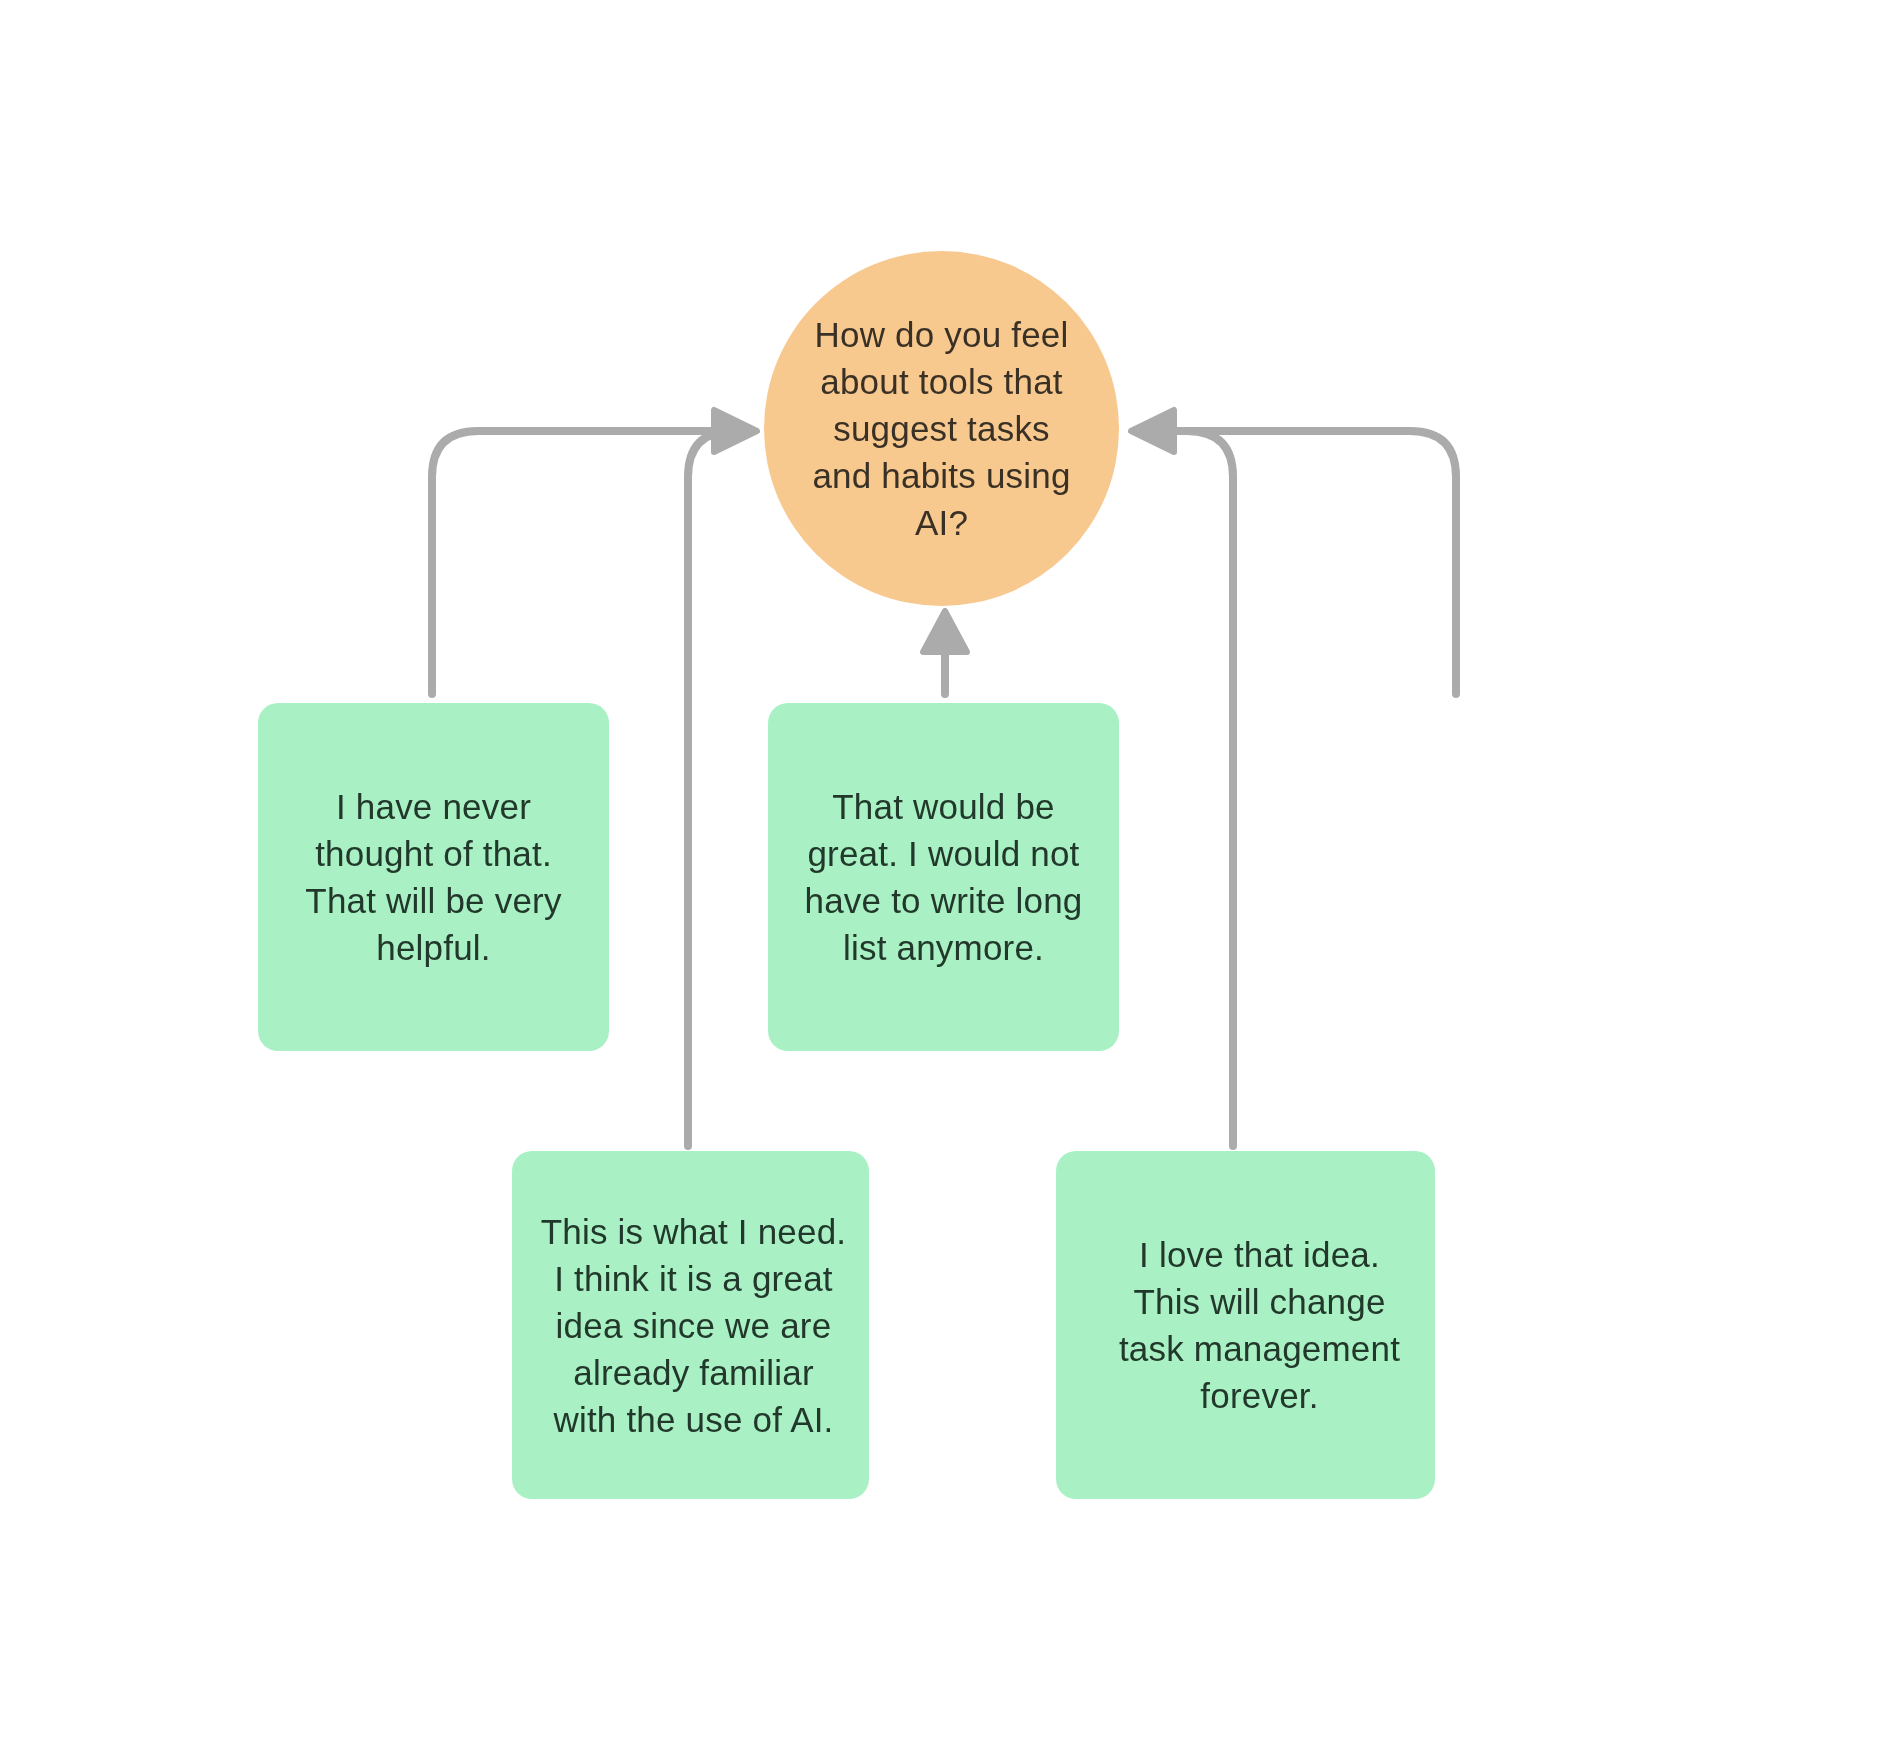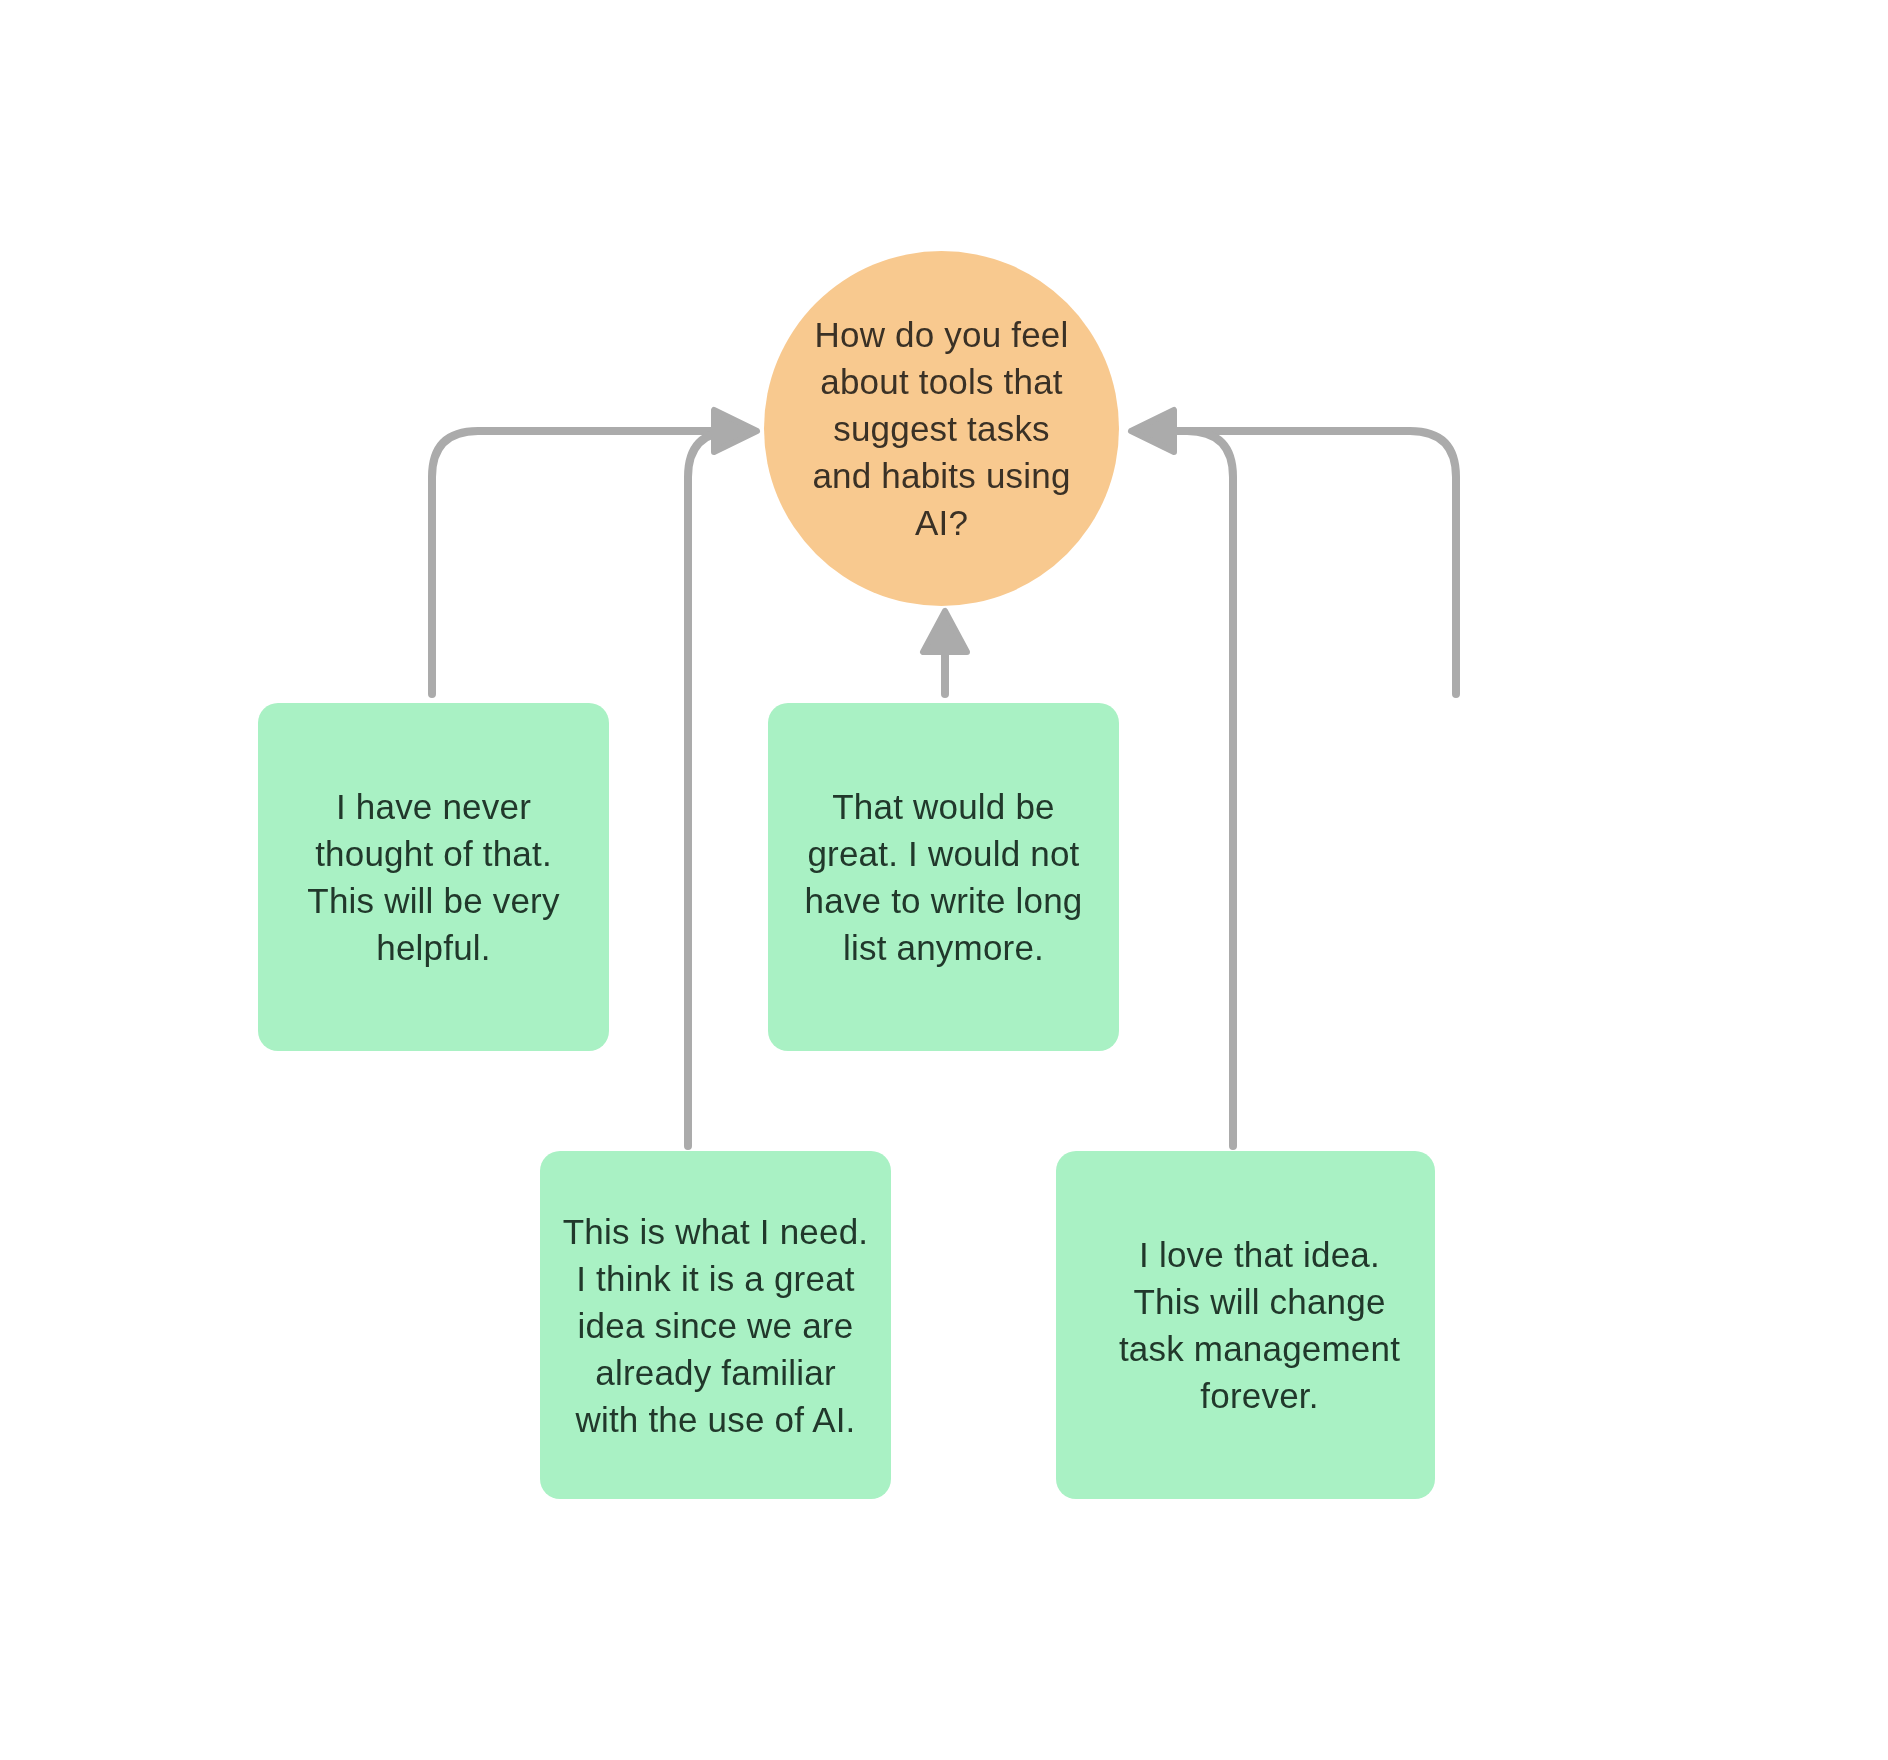--- a/index.html
+++ b/index.html
@@ -49,21 +49,21 @@
     border-radius: 20px;
     background: #a9f1c4;
     color: #21382b;
     display: flex;
     align-items: center;
     justify-content: center;
   }
   .note-left         { left: 258px;  top: 703px; }
   .note-center       { left: 768px;  top: 703px; }
   .note-right        { left: 1280px; top: 703px; }
-  .note-bottom-left  { left: 540px;  top: 1151px; }
+  .note-bottom-left  { left: 512px;  top: 1151px; padding-left: 6px; }
   .note-bottom-right { left: 1056px; top: 1151px; padding-left: 28px; }
 </style>
 </head>
 <body>
 
 <div class="canvas">
 
   <svg class="connectors" viewBox="0 0 1888 1760" xmlns="http://www.w3.org/2000/svg">
     <g stroke="#ababab" stroke-width="8" fill="none" stroke-linecap="round" stroke-linejoin="round">
       <path d="M 432 694 L 432 477 Q 432 431 478 431 L 714 431"></path>
@@ -83,21 +83,21 @@
     <span class="node-text">How do you feel
 about tools that
 suggest tasks
 and habits using
 AI?</span>
   </div>
 
   <div class="note note-left">
     <span class="node-text">I have never
 thought of that.
-This will be very
+That will be very
 helpful.</span>
   </div>
 
   <div class="note note-center">
     <span class="node-text">That would be
 great. I would not
 have to write long
 list anymore.</span>
   </div>
 

